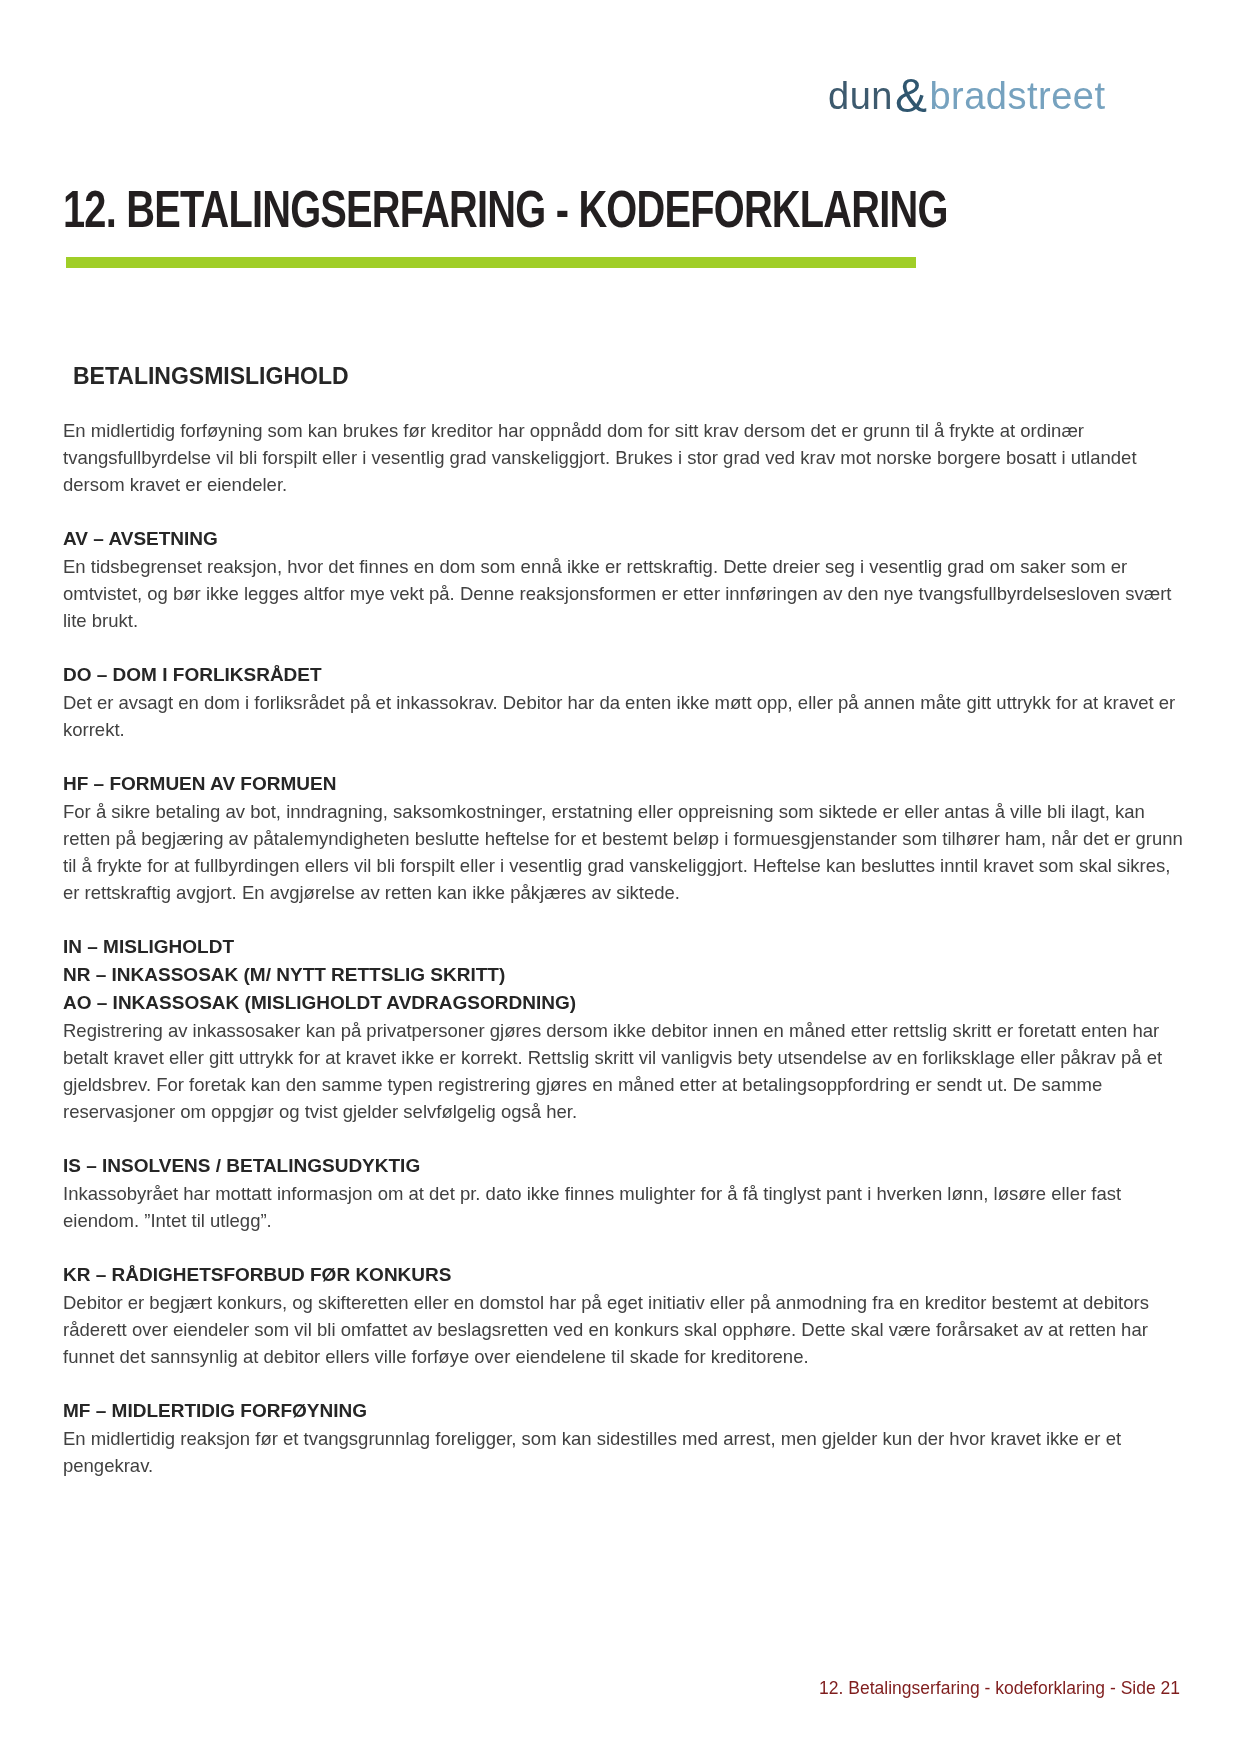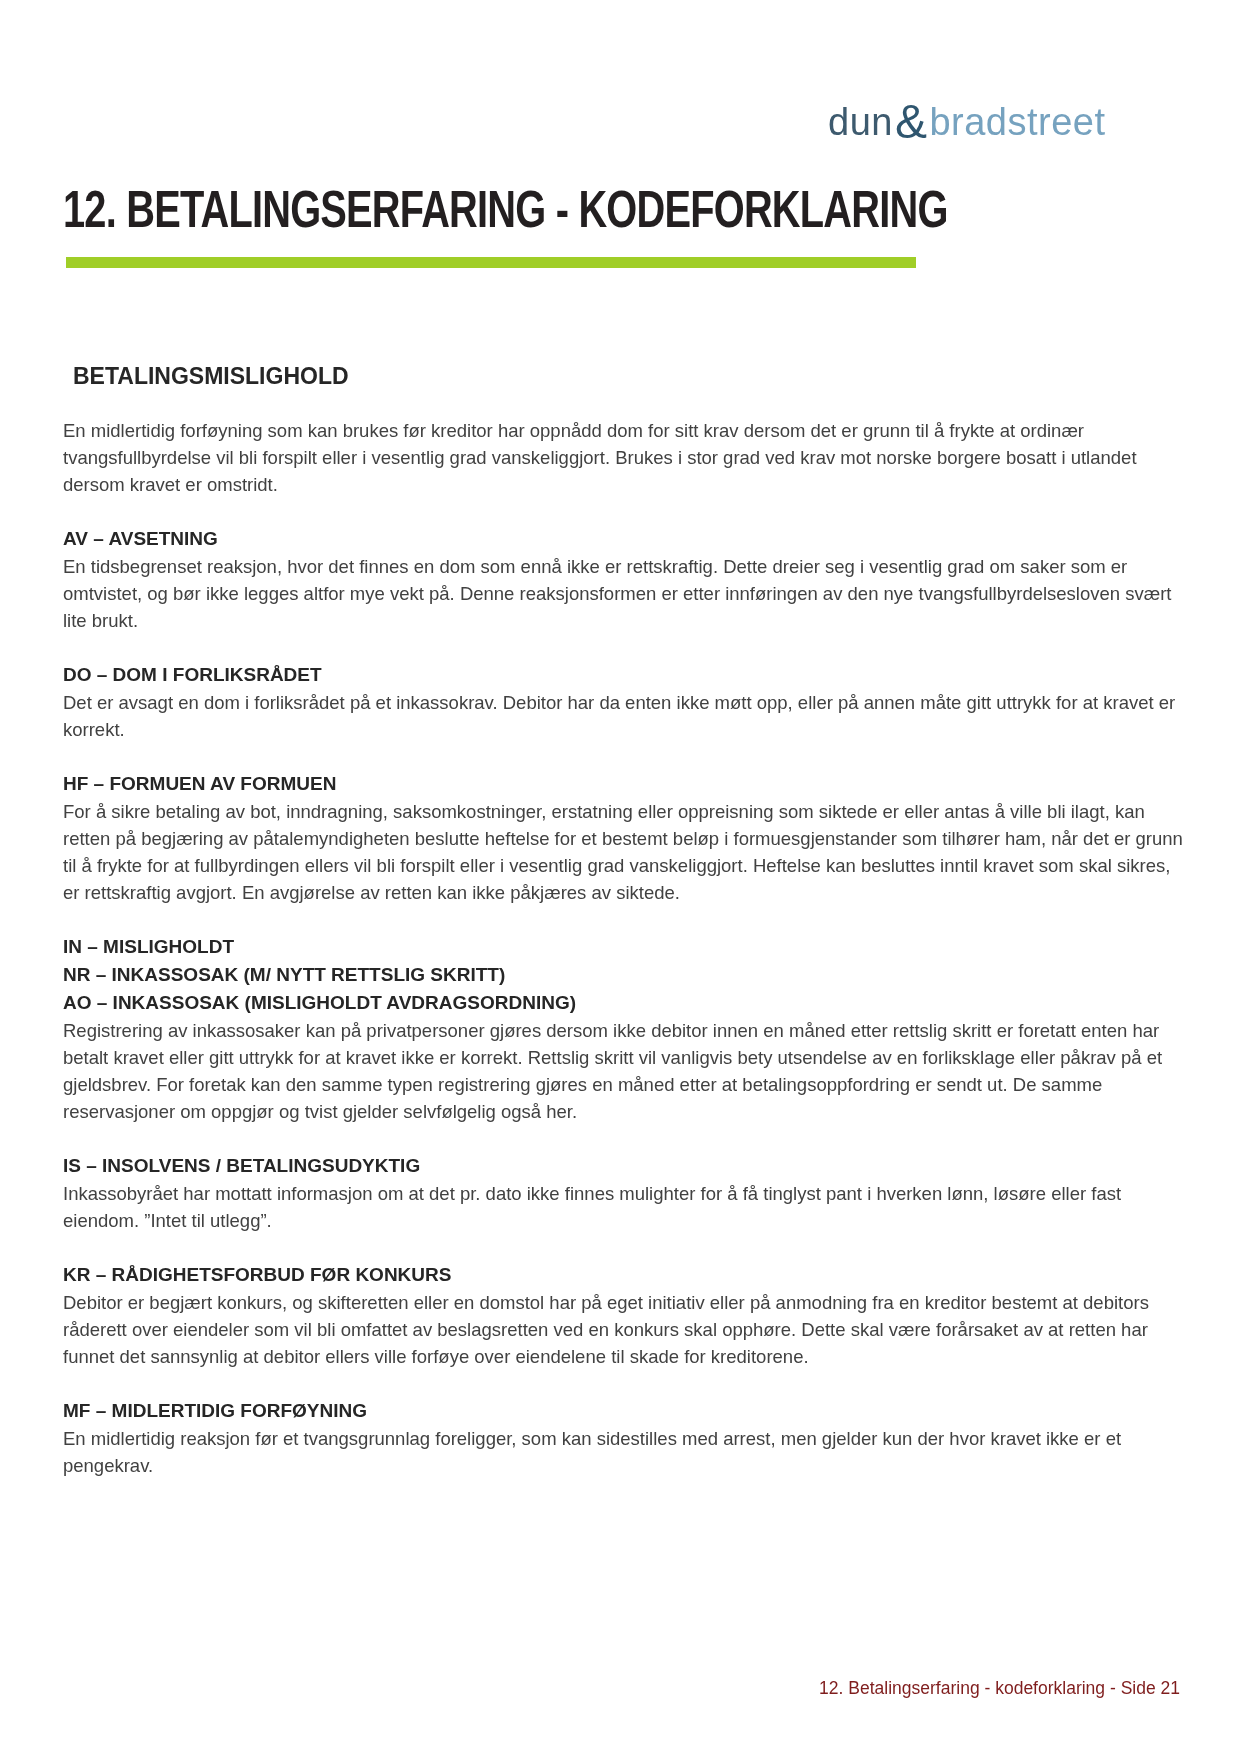--- a/index.html
+++ b/index.html
@@ -16,25 +16,25 @@
     position:relative;
     width:1241px;
     height:1754px;
     background:#ffffff;
     overflow:hidden;
     font-family:"Liberation Sans", sans-serif;
   }
   .logo{
     position:absolute;
     left:828px;
-    top:85px;
+    top:69px;
     white-space:nowrap;
     font-size:38px;
     letter-spacing:0.5px;
-    line-height:68px;
+    line-height:48px;
     font-weight:400;
   }
   .logo-dun{color:var(--logo-dun);}
   .logo-amp{
     color:var(--logo-amp);
     font-size:48px;
     font-weight:500;
     margin:0 2px;
     position:relative;
     top:3px;
@@ -107,21 +107,21 @@
   </div>
 
   <h1 class="title">12. BETALINGSERFARING - KODEFORKLARING</h1>
 
   <div class="title-rule"></div>
 
   <main class="content">
     <h2 class="category-heading">BETALINGSMISLIGHOLD</h2>
     <div id="sections-host">
         <section class="code-section">
-          <p class="code-body">En midlertidig forføyning som kan brukes før kreditor har oppnådd dom for sitt krav dersom det er grunn til å frykte at ordinær tvangsfullbyrdelse vil bli forspilt eller i vesentlig grad vanskeliggjort. Brukes i stor grad ved krav mot norske borgere bosatt i utlandet dersom kravet er omstridt.</p>
+          <p class="code-body">En midlertidig forføyning som kan brukes før kreditor har oppnådd dom for sitt krav dersom det er grunn til å frykte at ordinær tvangsfullbyrdelse vil bli forspilt eller i vesentlig grad vanskeliggjort. Brukes i stor grad ved krav mot norske borgere bosatt i utlandet dersom kravet er eiendeler.</p>
         </section>
         <section class="code-section">
           <h3 class="code-heading">AV – AVSETNING</h3>
           <p class="code-body">En tidsbegrenset reaksjon, hvor det finnes en dom som ennå ikke er rettskraftig. Dette dreier seg i vesentlig grad om saker som er omtvistet, og bør ikke legges altfor mye vekt på. Denne reaksjonsformen er etter innføringen av den nye tvangsfullbyrdelsesloven svært lite brukt.</p>
         </section>
         <section class="code-section">
           <h3 class="code-heading">DO – DOM I FORLIKSRÅDET</h3>
           <p class="code-body">Det er avsagt en dom i forliksrådet på et inkassokrav. Debitor har da enten ikke møtt opp, eller på annen måte gitt uttrykk for at kravet er korrekt.</p>
         </section>
         <section class="code-section">

